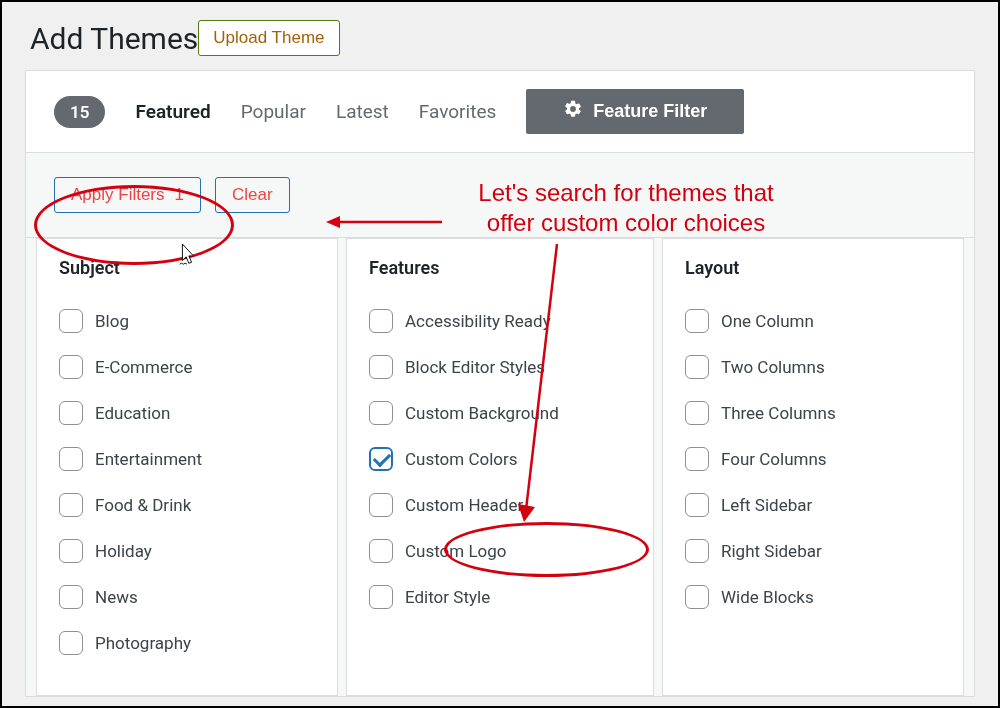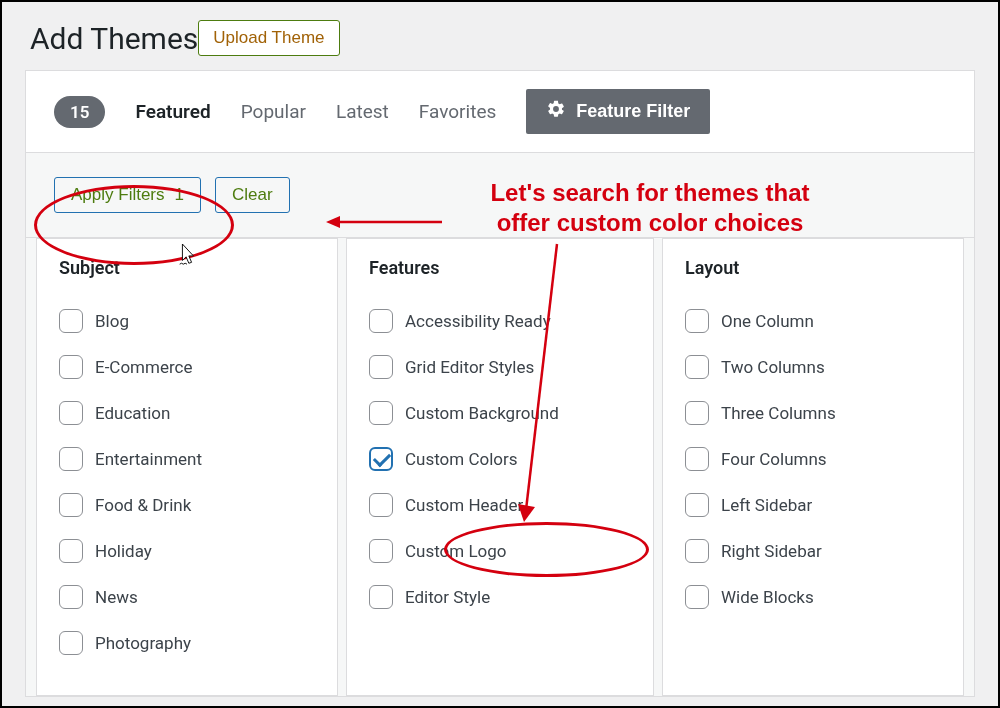--- a/index.html
+++ b/index.html
@@ -57,21 +57,21 @@
     cursor: pointer;
   }
   .tab.active {
     color: #1d2327;
     font-weight: 600;
   }
   .feature-filter-btn {
     background: #646970;
     color: #fff;
     border: none;
-    padding: 10px 20px;
+    padding: 10px 37px;
     font-size: 18px;
     display: flex;
     align-items: center;
     gap: 10px;
     cursor: pointer;
     border-radius: 2px;
     font-weight: 600;
   }
   .gear-icon { display: inline-block; }
   .gear-icon svg { width: 20px; height: 20px; }
@@ -80,21 +80,21 @@
     background: #f6f7f7;
     border-bottom: 1px solid #dcdcde;
     padding: 24px 28px;
     display: flex;
     gap: 14px;
     align-items: center;
     position: relative;
   }
   .apply-btn, .clear-btn {
     border: 1px solid #2271b1;
-    color: #4d7c0f;
+    color: #ef4444;
     background: #f6f7f7;
     padding: 7px 16px;
     font-size: 17px;
     border-radius: 3px;
     cursor: pointer;
   }
   .apply-btn {
     display: flex;
     gap: 10px;
     align-items: baseline;
@@ -254,21 +254,21 @@
         </div>
       </div>
       <div class="filter-col">
         <h3>Features</h3>
         <div class="check-item">
           <span class="checkbox"></span>
           <span class="check-label">Accessibility Ready</span>
         </div>
         <div class="check-item">
           <span class="checkbox"></span>
-          <span class="check-label">Grid Editor Styles</span>
+          <span class="check-label">Block Editor Styles</span>
         </div>
         <div class="check-item">
           <span class="checkbox"></span>
           <span class="check-label">Custom Background</span>
         </div>
         <div class="check-item">
           <span class="checkbox checked"></span>
           <span class="check-label">Custom Colors</span>
         </div>
         <div class="check-item">
@@ -318,21 +318,21 @@
     </div>
 
 </div>
 
 <div class="annotation-layer">
 
   <div class="ellipse" style="left:32px; top:183px; width:200px; height:80px;"></div>
 
   <div class="ellipse" style="left:442px; top:520px; width:205px; height:55px;"></div>
 
-  <div class="ann-text" style="left:438px; top:176px;font-weight:bold;">
+  <div class="ann-text" style="left:414px; top:176px;">
     <span>Let's search for themes that</span><br>
     <span>offer custom color choices</span>
   </div>
 
   <svg class="arrow" style="left:322px; top:210px; width:120px; height:20px;" viewBox="0 0 120 20">
     <line x1="118" y1="10" x2="10" y2="10" stroke="#d4000f" stroke-width="2.5"></line>
     <polygon points="2,10 16,4 16,16" fill="#d4000f"></polygon>
   </svg>
 
   <svg class="arrow" style="left:510px; top:240px; width:60px; height:283px;" viewBox="0 0 60 283">

